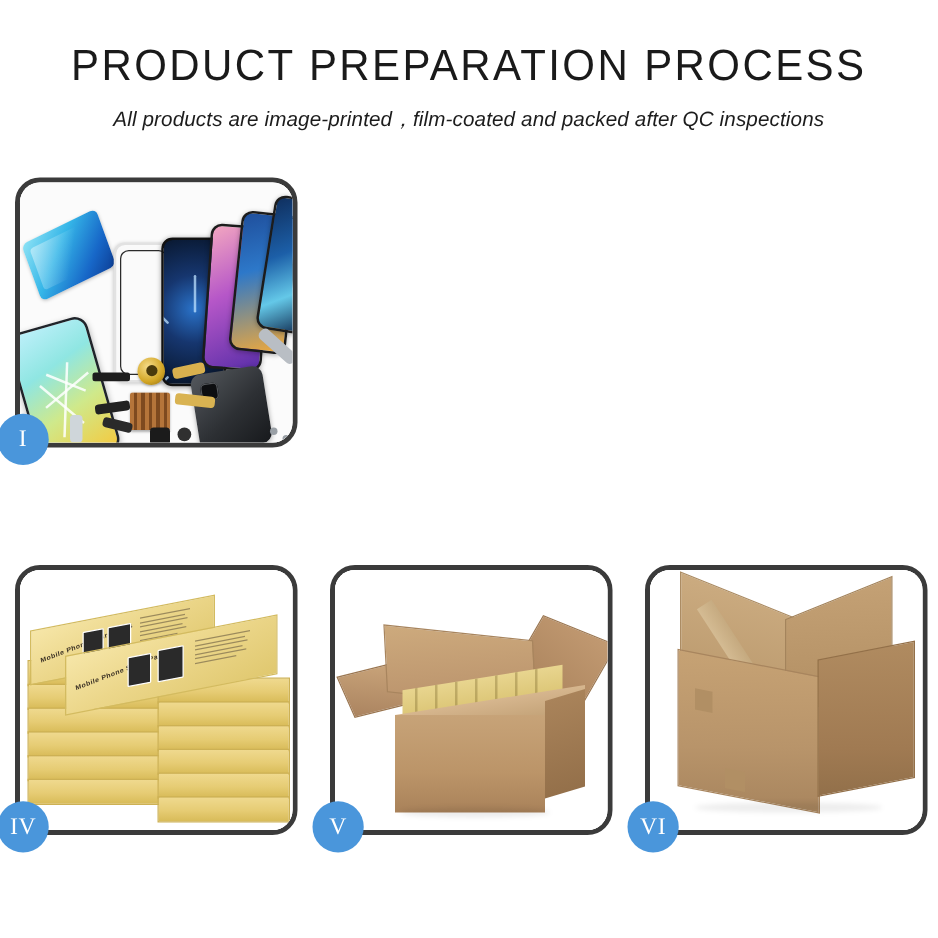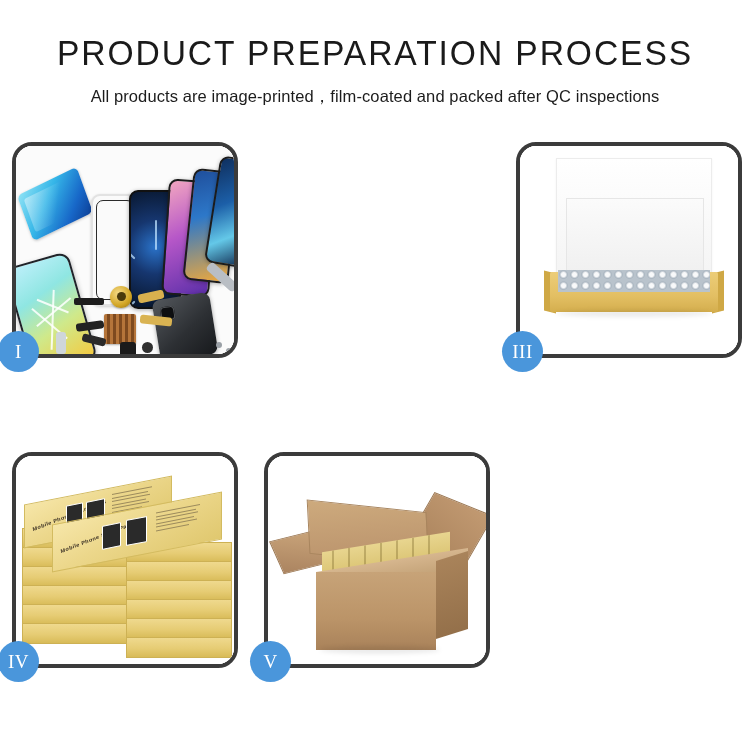--- a/index.html
+++ b/index.html
@@ -23,20 +23,21 @@
     transform:scaleX(0.96);
     white-space:nowrap;
   }
   .subtitle{
     position:absolute;left:0;top:84px;width:750px;
     font-size:16.5px;line-height:24px;
     font-weight:400;
     letter-spacing:0.1px;
     color:#1c1c1c;
     white-space:nowrap;
+    font-style:italic;
   }
 
   
   .grid{position:absolute;left:0;top:0;width:750px;height:750px;}
   .panel{
     position:absolute;
     width:226px;height:216px;
     border:4px solid #3b3b3b;
     border-radius:20px;
     background:#ffffff;
@@ -387,35 +388,20 @@
           <div class="part part-sp"></div>
           <div class="part part-tool"></div>
           <div class="part part-screw1"></div>
           <div class="part part-screw2"></div>
         </div>
       </div>
       <div class="badge">I</div>
     </div>
 
 
-    <div class="panel p3">
-      <div class="clip">
-        <div class="scene">
-          <div class="p3-bg"></div>
-          <div class="p3-lidback"></div>
-          <div class="p3-foam"></div>
-          <div class="p3-lip-l"></div>
-          <div class="p3-lip-r"></div>
-          <div class="p3-boxbody"></div>
-          <div class="p3-boxinner"></div>
-          <div class="p3-shadow"></div>
-        </div>
-      </div>
-      <div class="badge">III</div>
-    </div>
 
     <div class="panel p4">
       <div class="clip">
         <div class="scene stack">
           <div class="p4-bg"></div>
 
           <div class="sbox" style="left:6px;  top:72px;  width:104px;height:19px;"></div>
           <div class="sbox" style="left:6px;  top:91px;  width:104px;height:19px;"></div>
           <div class="sbox" style="left:6px;  top:110px; width:104px;height:19px;"></div>
           <div class="sbox" style="left:6px;  top:129px; width:104px;height:19px;"></div>
@@ -477,15 +463,31 @@
           </div>
           <div class="p5-rim"></div>
           <div class="p5-rightpanel"></div>
           <div class="p5-front"></div>
           <div class="p5-shadow"></div>
         </div>
       </div>
       <div class="badge">V</div>
     </div>
 
+    <div class="panel p6">
+      <div class="clip">
+        <div class="scene">
+          <div class="p6-bg"></div>
+          <div class="p6-top"></div>
+          <div class="p6-top2"></div>
+          <div class="p6-tape"></div>
+          <div class="p6-front"></div>
+          <div class="p6-right"></div>
+          <div class="p6-tab1"></div>
+          <div class="p6-tab2"></div>
+          <div class="p6-shadow"></div>
+        </div>
+      </div>
+      <div class="badge">VI</div>
+    </div>
 
   </div>
 </div>
 
 </body></html>

